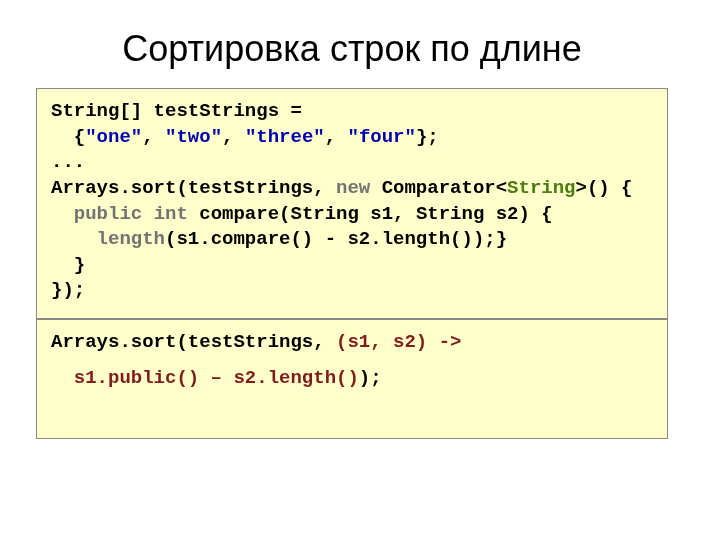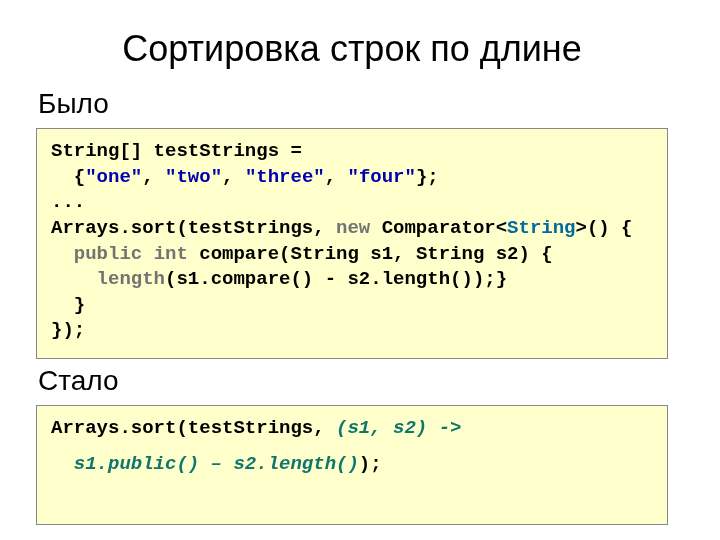--- a/index.html
+++ b/index.html
@@ -35,47 +35,45 @@
     padding: 10px 14px 14px 14px;
     font-family: "Courier New", Courier, monospace;
     font-size: 19px;
     font-weight: bold;
     color: #000;
     line-height: 1.35;
     white-space: pre;
     width: 100%;
   }
   .codebox .kw   { color: #737373; } 
-  .codebox .type { color: #0369a1; } 
+  .codebox .type { color: #4d7c0f; } 
   .codebox .str  { color: #0000b0; } 
-  .codebox .lam  { color: #0f766e; font-style: italic; } 
+  .codebox .lam  { color: #7f1d1d; } 
   .codebox2 {
     min-height: 120px;
   }
   .lambda-line {
     display:block;
     padding-left: 2ch;
     margin-top: 10px;
   }
 </style>
 </head>
 <body>
 
 <div class="slide">
   <h1 class="title">Сортировка строк по длине</h1>
 
-  <div class="label">Было</div>
 
   <div class="codebox"><span>String[] testStrings =</span>
 <span><span>  {</span><span class="str">"one"</span><span>, </span><span class="str">"two"</span><span>, </span><span class="str">"three"</span><span>, </span><span class="str">"four"</span><span>};</span></span>
 <span>...</span>
 <span><span>Arrays.sort(testStrings, </span><span class="kw">new</span><span> Comparator&lt;</span><span class="type">String</span><span>&gt;() {</span></span>
 <span><span>  </span><span class="kw">public</span><span> </span><span class="kw">int</span><span> compare(String s1, String s2) {</span></span>
 <span><span>    </span><span class="kw">length</span><span>(s1.compare() - s2.length());}</span></span>
 <span>  }</span>
 <span>});</span></div>
 
-  <div class="label">Стало</div>
 
   <div class="codebox codebox2"><span><span>Arrays.sort(testStrings, </span><span class="lam">(s1, s2) -&gt;</span></span>
 <span class="lambda-line"><span class="lam">s1.public() – s2.length()</span><span>);</span></span></div>
 
 </div>
 
 </body></html>

